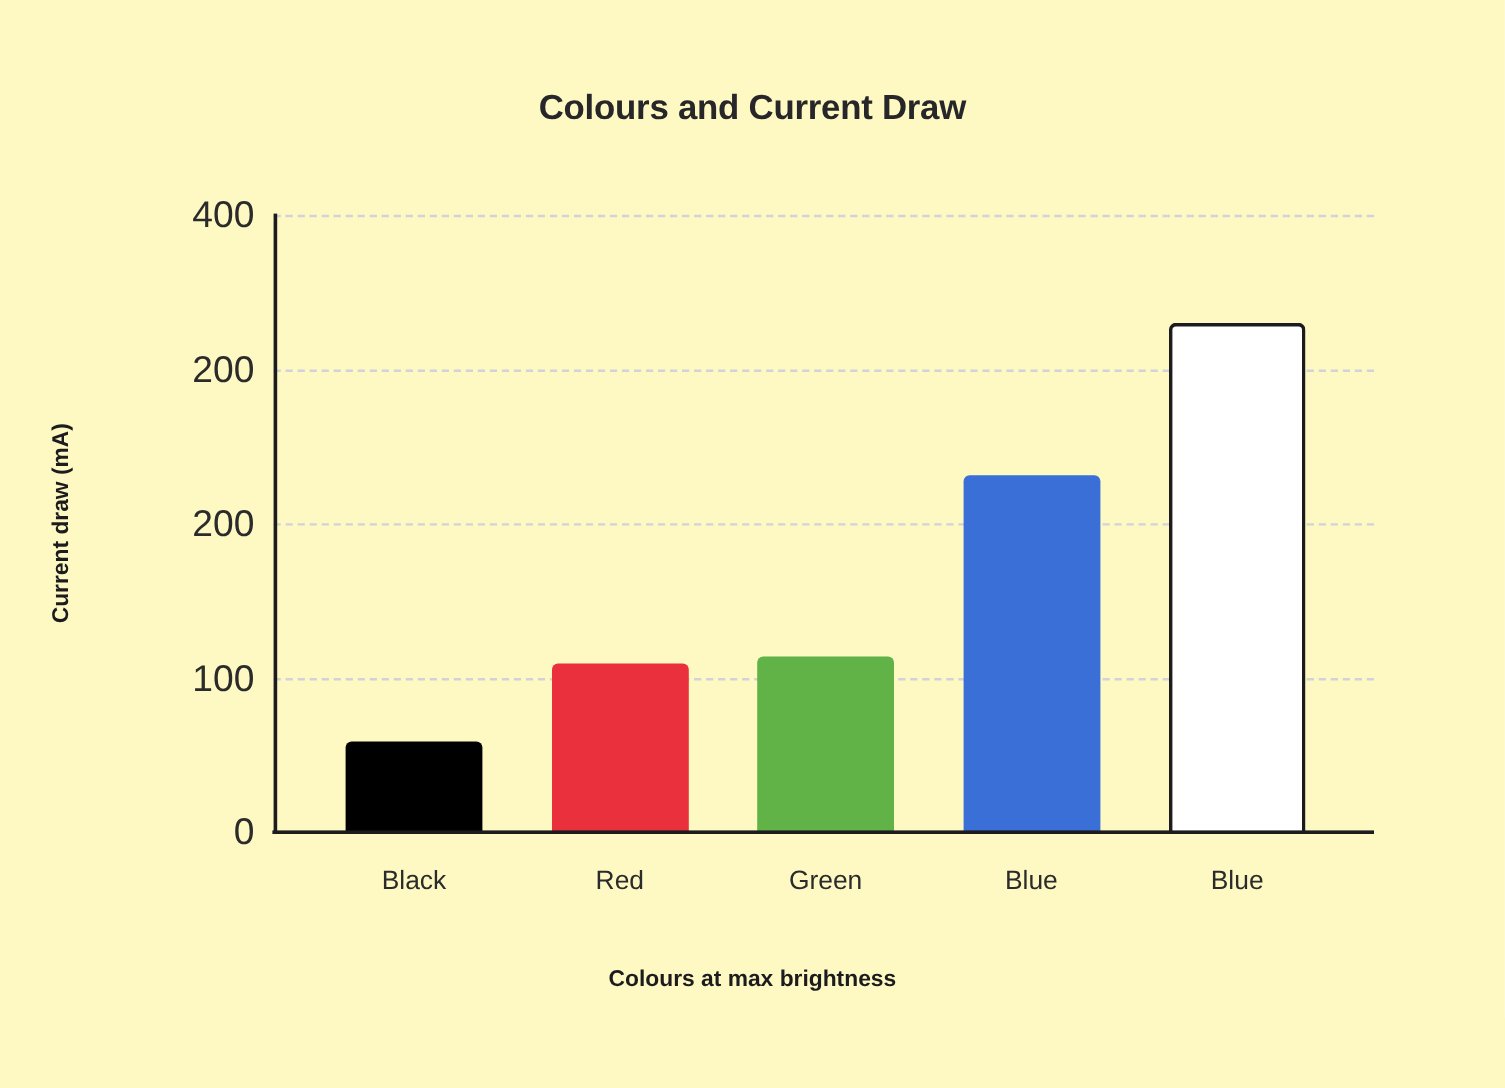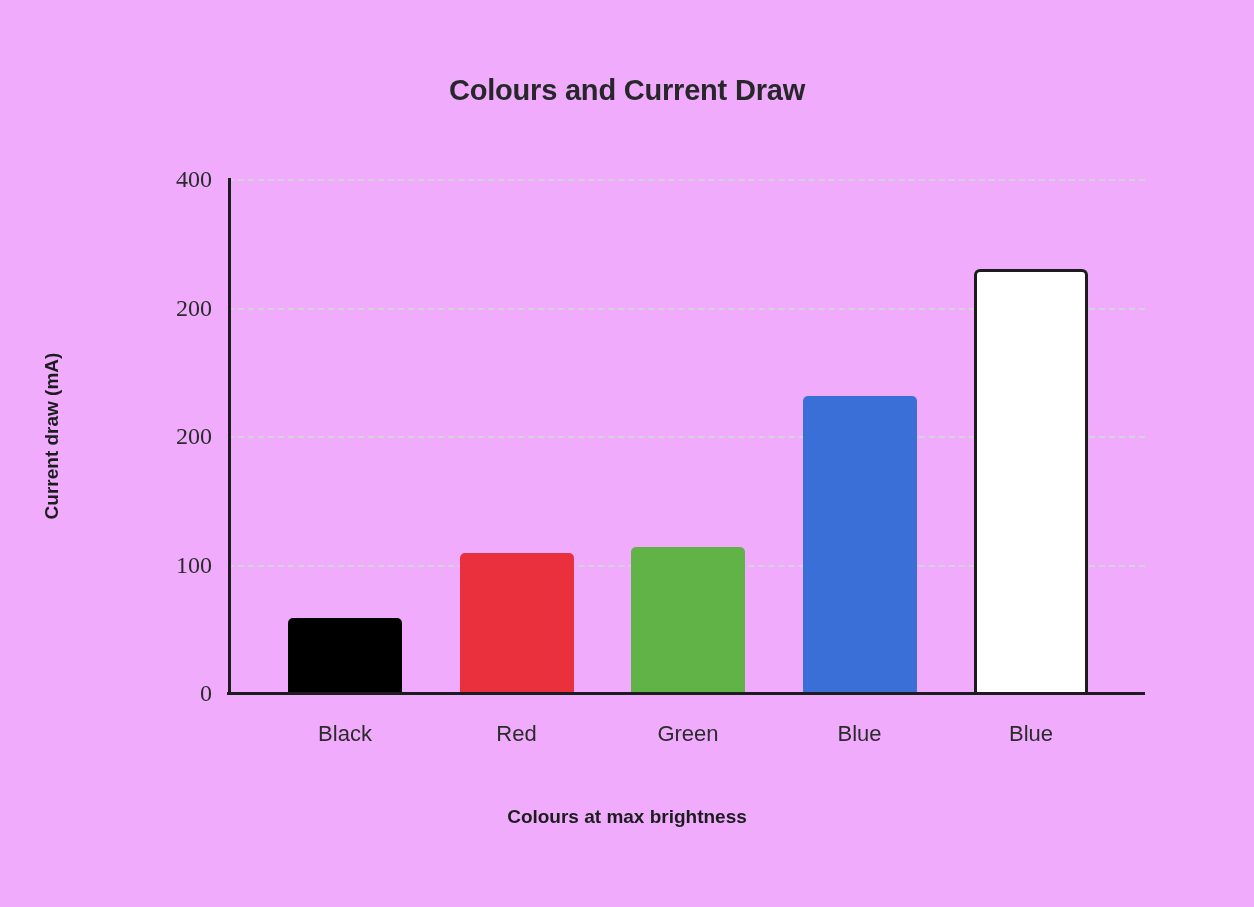--- a/index.html
+++ b/index.html
@@ -12,21 +12,21 @@
     height: 907px;
     font-family: "Liberation Sans", sans-serif;
     color: #2b2b2b;
     overflow: hidden;
   }
 
   #chart-root {
     position: relative;
     width: 1254px;
     height: 907px;
-    background: #f0abfc;
+    background: #fef9c3;
   }
 
   
   .chart-title {
     position: absolute;
     left: 0;
     top: 74px;
     width: 1254px;
     text-align: center;
     font-size: 29px;
@@ -69,25 +69,24 @@
     height: 0;
     border-top: 3px solid #1c1c1e;
   }
 
   
   .ytick {
     position: absolute;
     right: 0;
     width: 100%;
     text-align: right;
-    font-size: 24px;
+    font-size: 31px;
     color: #2b2b2b;
     line-height: 1;
     transform: translateY(-50%);
-    font-family: Liberation Serif, serif;
   }
   .ytick-wrap {
     position: absolute;
     left: 120px;
     top: 0;
     width: 92px;  
     height: 907px;
   }
 
   

